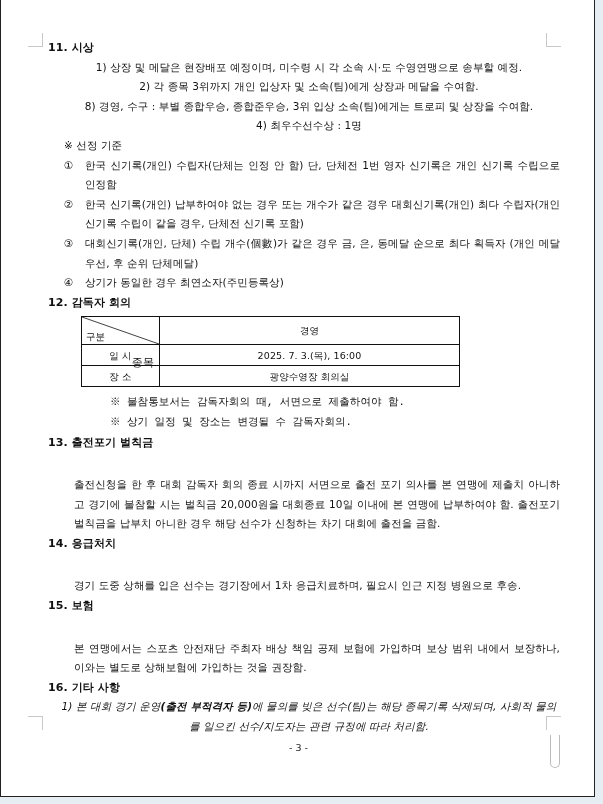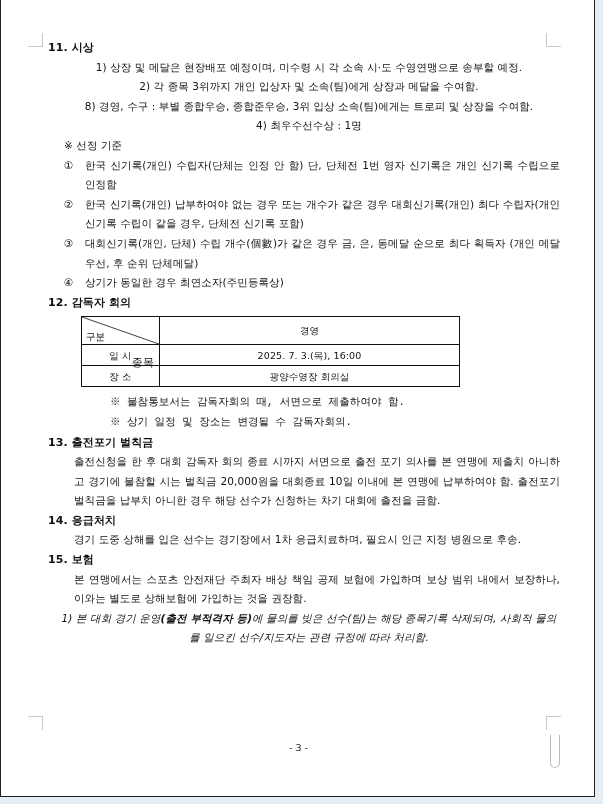--- a/index.html
+++ b/index.html
@@ -31,21 +31,21 @@
     position:absolute; left:47px; top:38px; width:512px;
     font-size:10.5px; line-height:19.6px;
     letter-spacing:0.1px;
   }
   .h { font-weight:bold; font-size:11px; }
   .i1 { padding-left:10px;text-align:center; }
   .i2 { padding-left:16px; }
   .circ { padding-left:16px; display:flex; }
   .circ .mk { width:21px; flex:none; }
   .circ .tx { flex:1; text-align:justify; }
-  .body-p { padding-left:26px; text-align:justify; }
+  .body-p { padding-left:26px; text-align:justify;margin-top:23px; }
   .note { padding-left:62px;font-family:Liberation Mono, monospace; }
   table.meet {
     margin:4px 0 6px 33px; border-collapse:collapse; width:379px;
     font-size:9.5px;
   }
   table.meet td { border:1px solid #111; height:20px; text-align:center; padding:0; }
   table.meet td.hdr { width:77px; height:27px; position:relative; }
   .diag {
     position:absolute; left:0; top:0; width:100%; height:100%;
   }
@@ -119,19 +119,20 @@
 
     <div class="h">13. 출전포기 벌칙금</div>
     <div class="body-p">출전신청을 한 후 대회 감독자 회의 종료 시까지 서면으로 출전 포기 의사를 본 연맹에 제출치 아니하고 경기에 불참할 시는 벌칙금 20,000원을 대회종료 10일 이내에 본 연맹에 납부하여야 함. 출전포기 벌칙금을 납부치 아니한 경우 해당 선수가 신청하는 차기 대회에 출전을 금함.</div>
 
     <div class="h">14. 응급처치</div>
     <div class="body-p">경기 도중 상해를 입은 선수는 경기장에서 1차 응급치료하며, 필요시 인근 지정 병원으로 후송.</div>
 
     <div class="h">15. 보험</div>
     <div class="body-p">본 연맹에서는 스포츠 안전재단 주최자 배상 책임 공제 보험에 가입하며 보상 범위 내에서 보장하나, 이와는 별도로 상해보험에 가입하는 것을 권장함.</div>
 
+    <div class="h">16. 기타 사항</div>
     <div class="i1" style="padding-left:10px; text-indent:0;font-style:italic;">
       <span>1) 본 대회 경기 운영</span><b>(출전 부적격자 등)</b><span>에 물의를 빚은 선수(팀)는 해당 종목기록 삭제되며, 사회적 물의를 일으킨 선수/지도자는 관련 규정에 따라 처리함.</span>
     </div>
   </div>
 
   <div class="footer">- 3 -</div>
 </div>
 
 </body></html>

